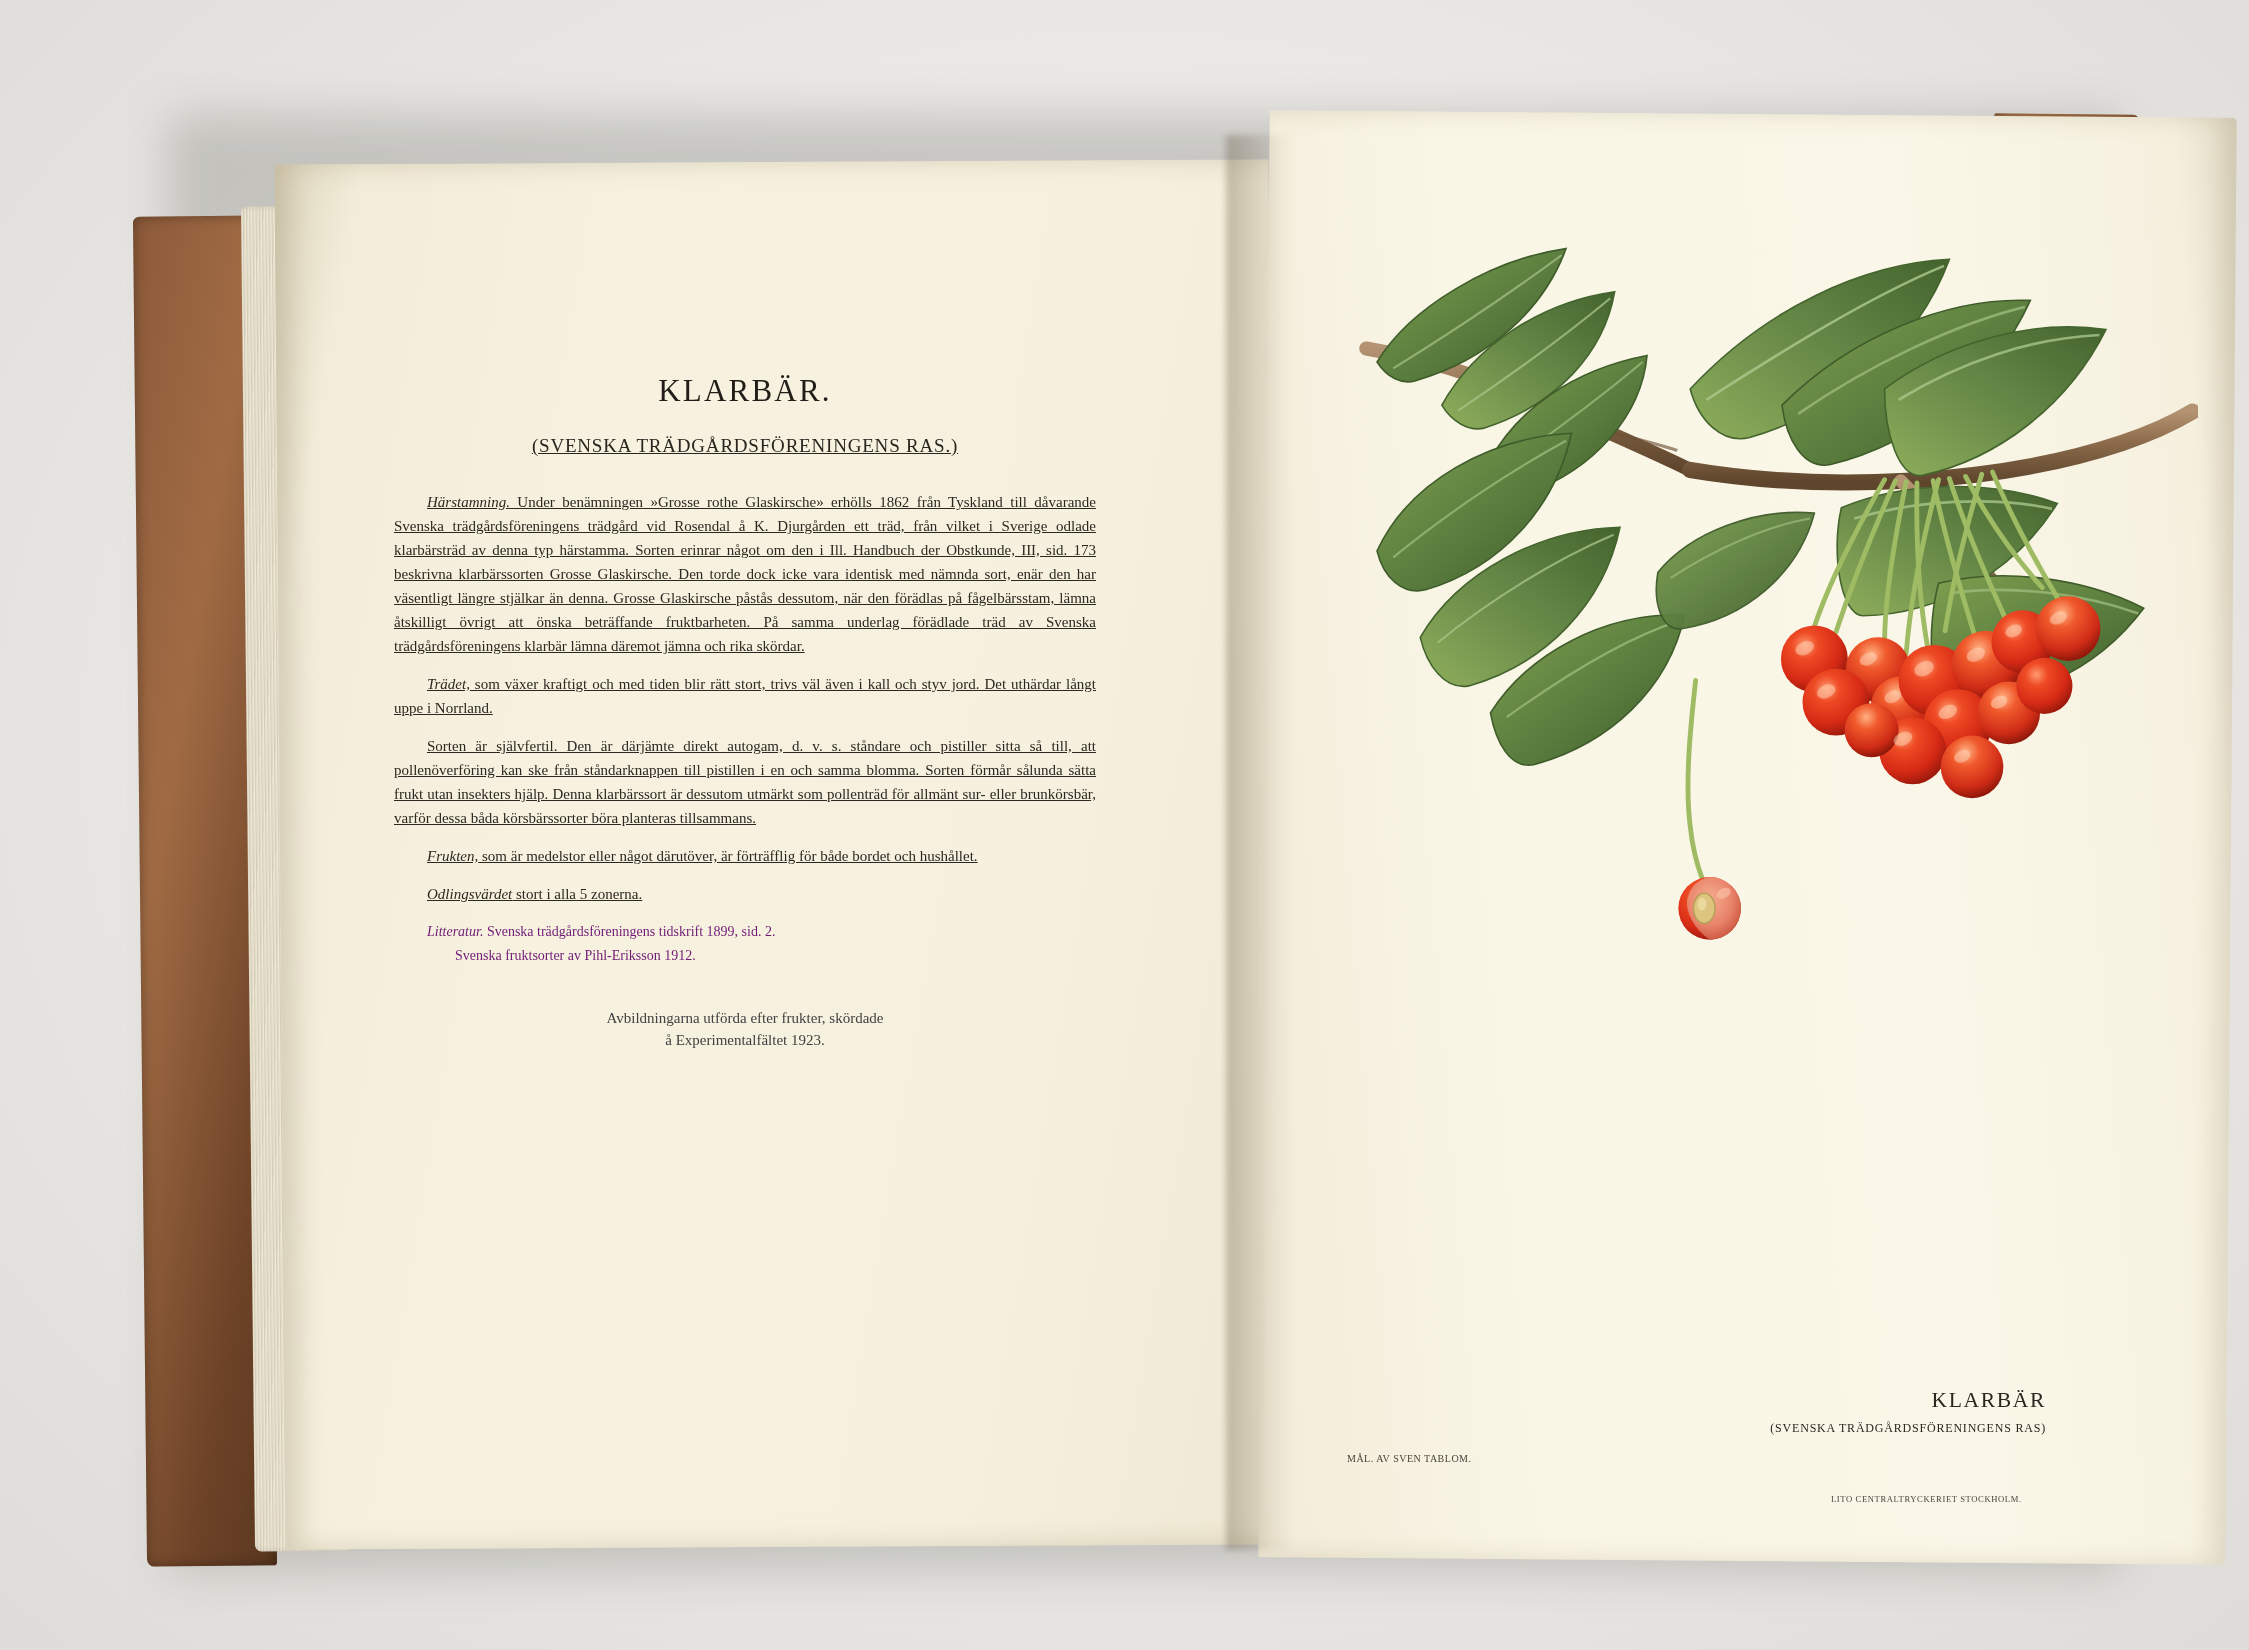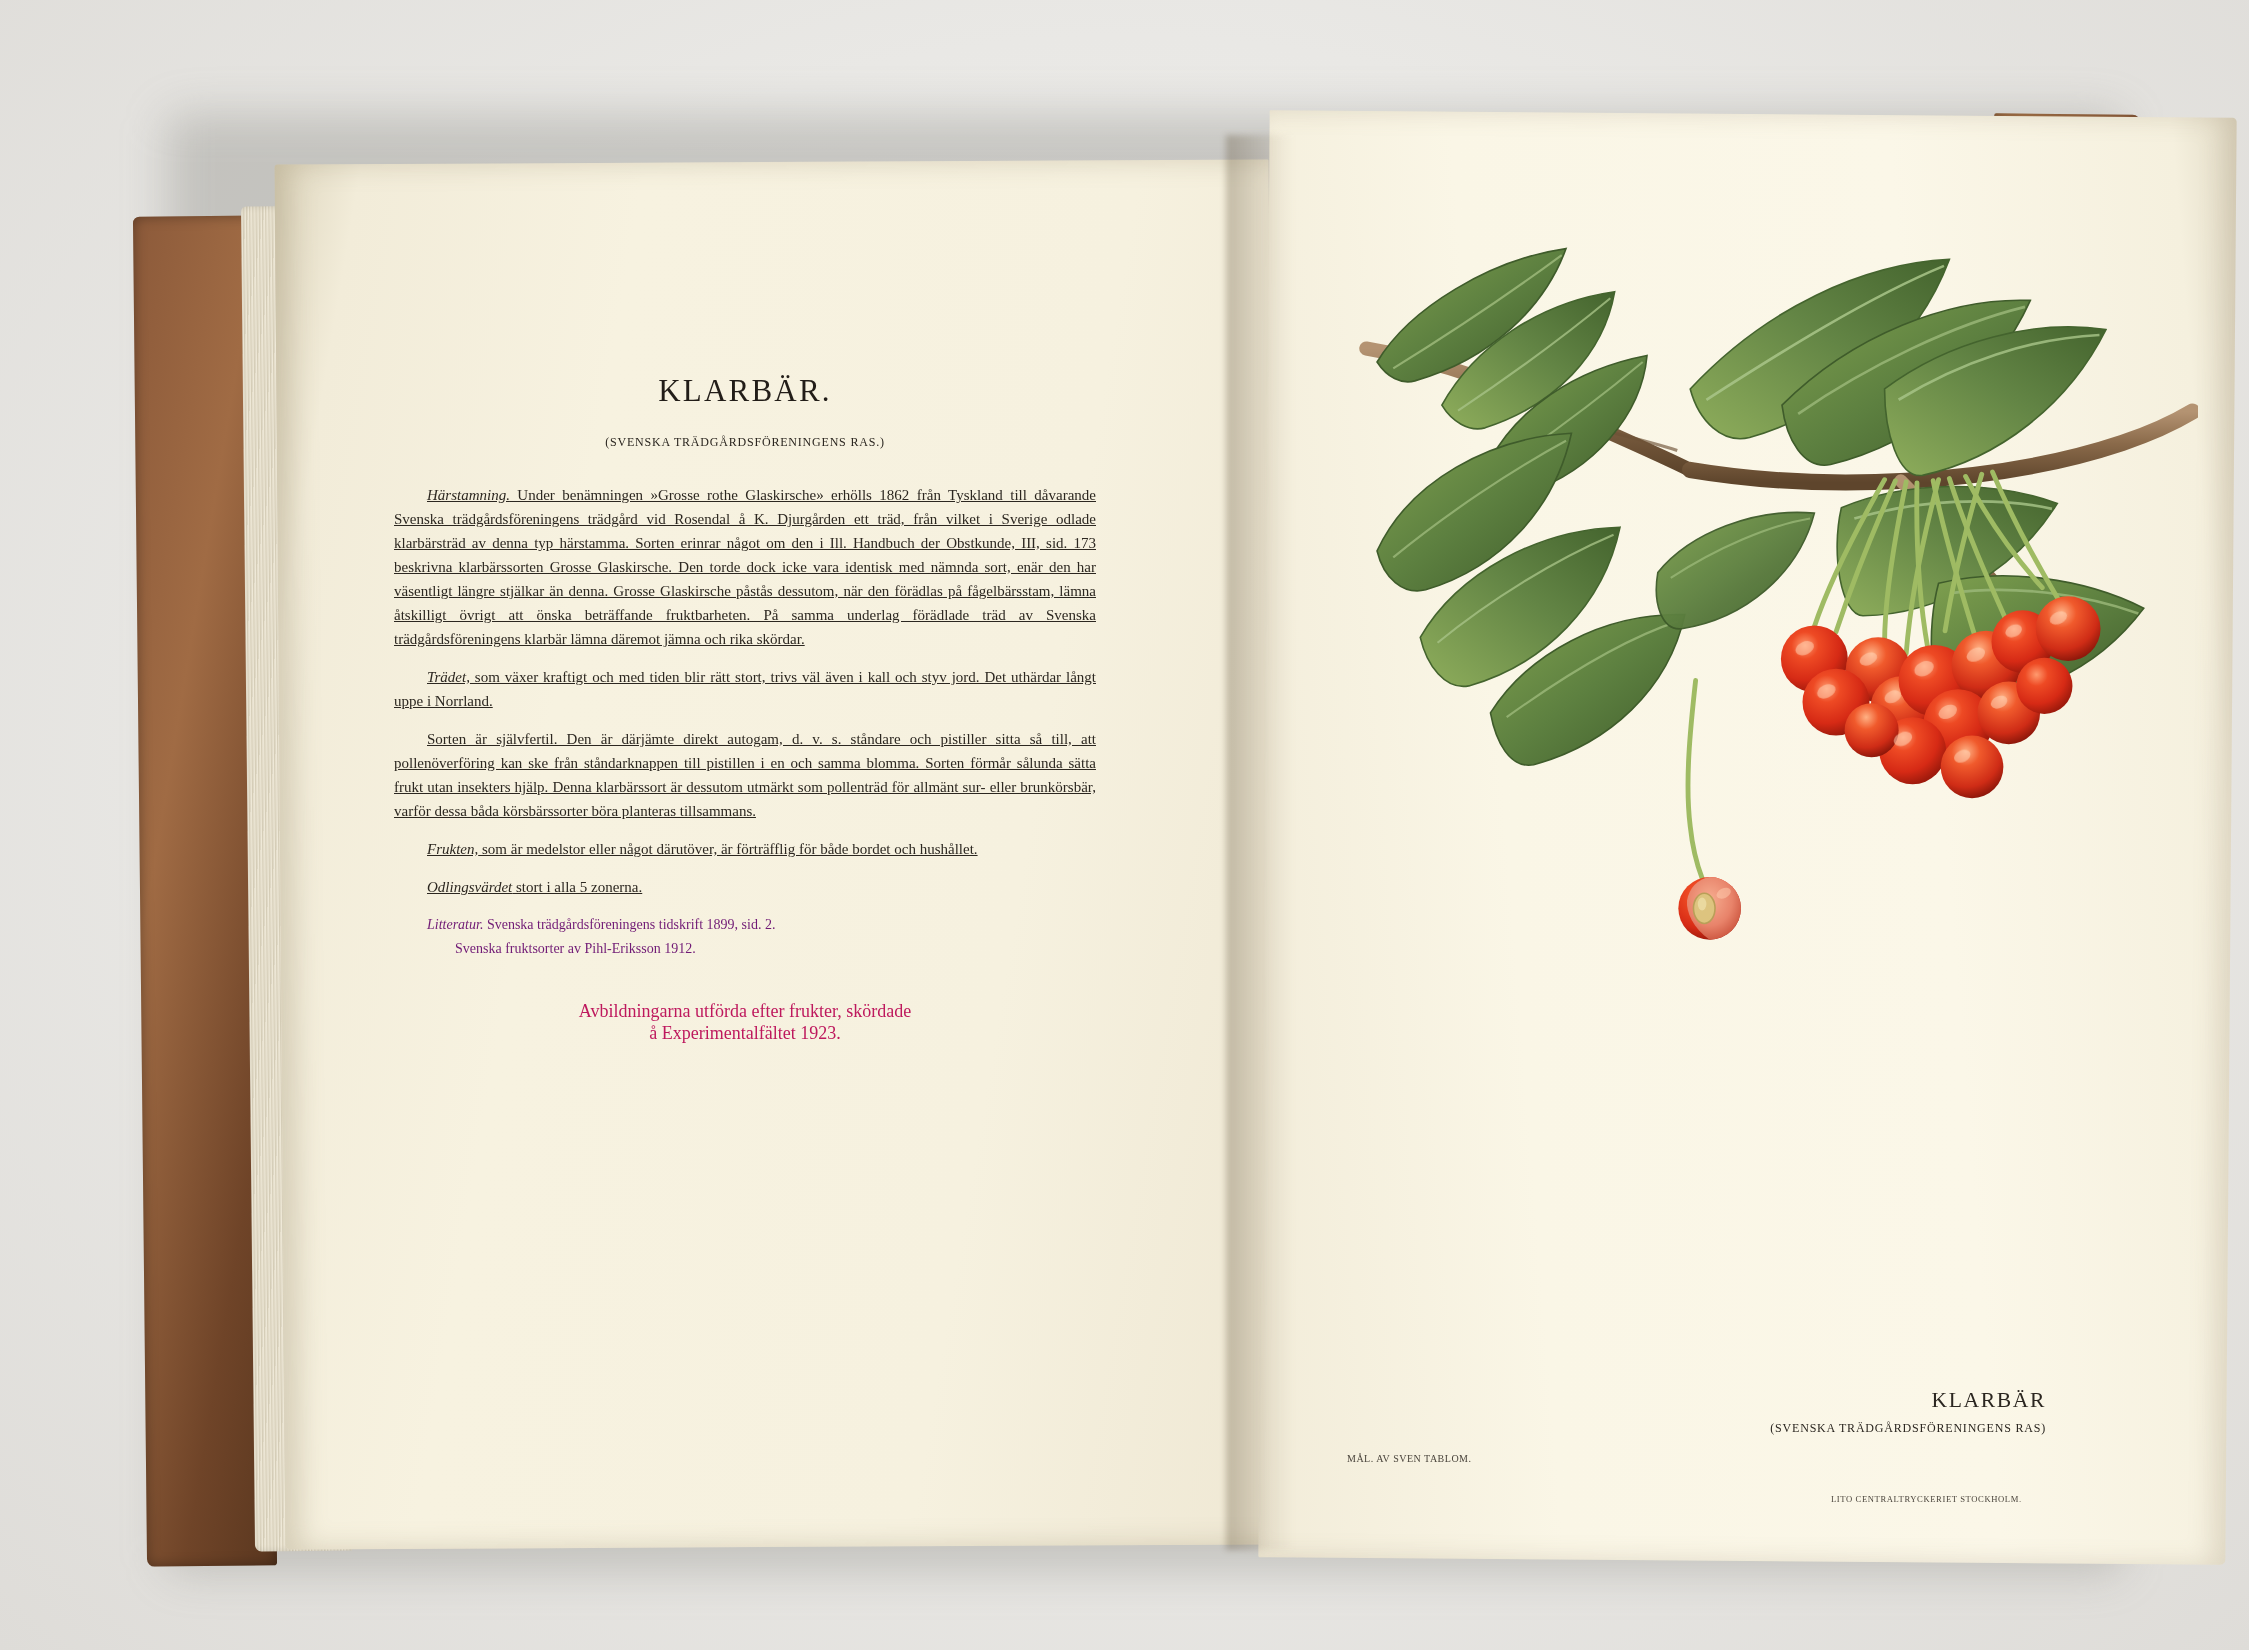--- a/index.html
+++ b/index.html
@@ -139,24 +139,25 @@
   .title-main {
     text-align: center;
     font-size: 31px;
     letter-spacing: 2.2px;
     font-family: "Liberation Serif", serif;
     margin: 0 0 26px 0;
     color: #221d18;
   }
   .title-sub {
     text-align: center;
-    font-size: 12px;
+    font-size: 19px;
     letter-spacing: 0.8px;
     margin: 0 0 33px 0;
     color: #2a251f;
+    text-decoration: underline;
   }
   .para {
     font-size: 15px;
     line-height: 24px;
     text-align: justify;
     text-indent: 33px;
     margin: 0 0 14px 0;
     color: #2c2720;
     -webkit-hyphens: auto;
     hyphens: auto;
@@ -173,23 +174,23 @@
     color: #701a75;
   }
   .lit-lines {
     margin-left: 61px;
     text-indent: 0;
     display: block;
   }
   .footnote {
     margin-top: 40px;
     text-align: center;
-    font-size: 18px;
+    font-size: 15px;
     line-height: 21.6px;
-    color: #be185d;
+    color: #404040;
   }
 
   
   .plate {
     position: absolute;
     left: 1177px;
     top: 178px;
     width: 886px;
     height: 1096px;
   }

